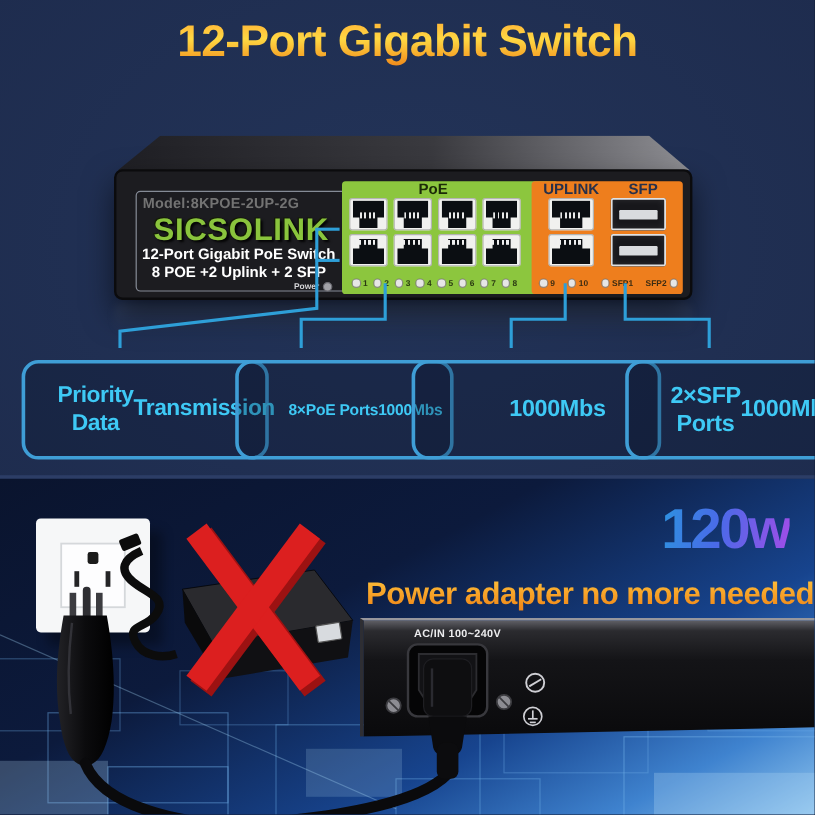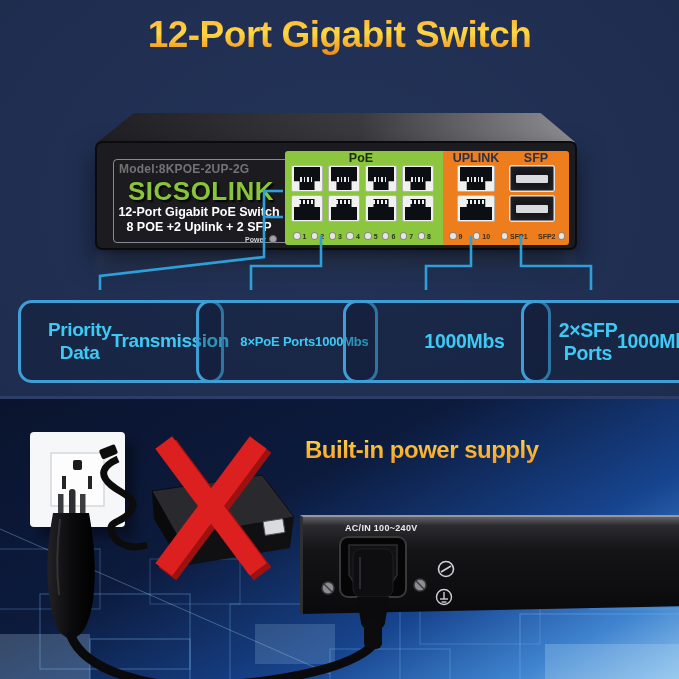--- a/index.html
+++ b/index.html
@@ -306,21 +306,22 @@
       </g>
 
       <g stroke-linecap="square">
         <line x1="174" y1="56" x2="256" y2="166" stroke="#9c1212" stroke-width="22"></line>
         <line x1="256" y1="56" x2="174" y2="166" stroke="#9c1212" stroke-width="22"></line>
         <line x1="170" y1="52" x2="252" y2="162" stroke="#dc1f1f" stroke-width="21"></line>
         <line x1="252" y1="52" x2="170" y2="162" stroke="#dc1f1f" stroke-width="21"></line>
       </g>
     </svg>
 
-    <div class="abs headline">Built-in power supply</div>
+    <div class="abs watt">120w</div>
+    <div class="abs subline">Power adapter no more needed</div>
 
     <div class="abs rear"></div>
     <svg class="abs" style="left:300px;top:116px;overflow:visible" width="379" height="164">
       <g>
         <rect x="40" y="22" width="66" height="60" rx="8" fill="#050506" stroke="#38383d" stroke-width="2"></rect>
         <path d="M49,30 h48 v30 l-9,14 h-30 l-9,-14 z" fill="#121215" stroke="#2c2c30" stroke-width="1.5"></path>
       </g>
       <g>
         <rect x="53" y="34" width="40" height="48" rx="8" fill="#0e0e10" stroke="#1e1e22"></rect>
         <path d="M57,82 h32 l-4,26 c-2,10 -22,10 -24,0 z" fill="#0b0b0d"></path>

